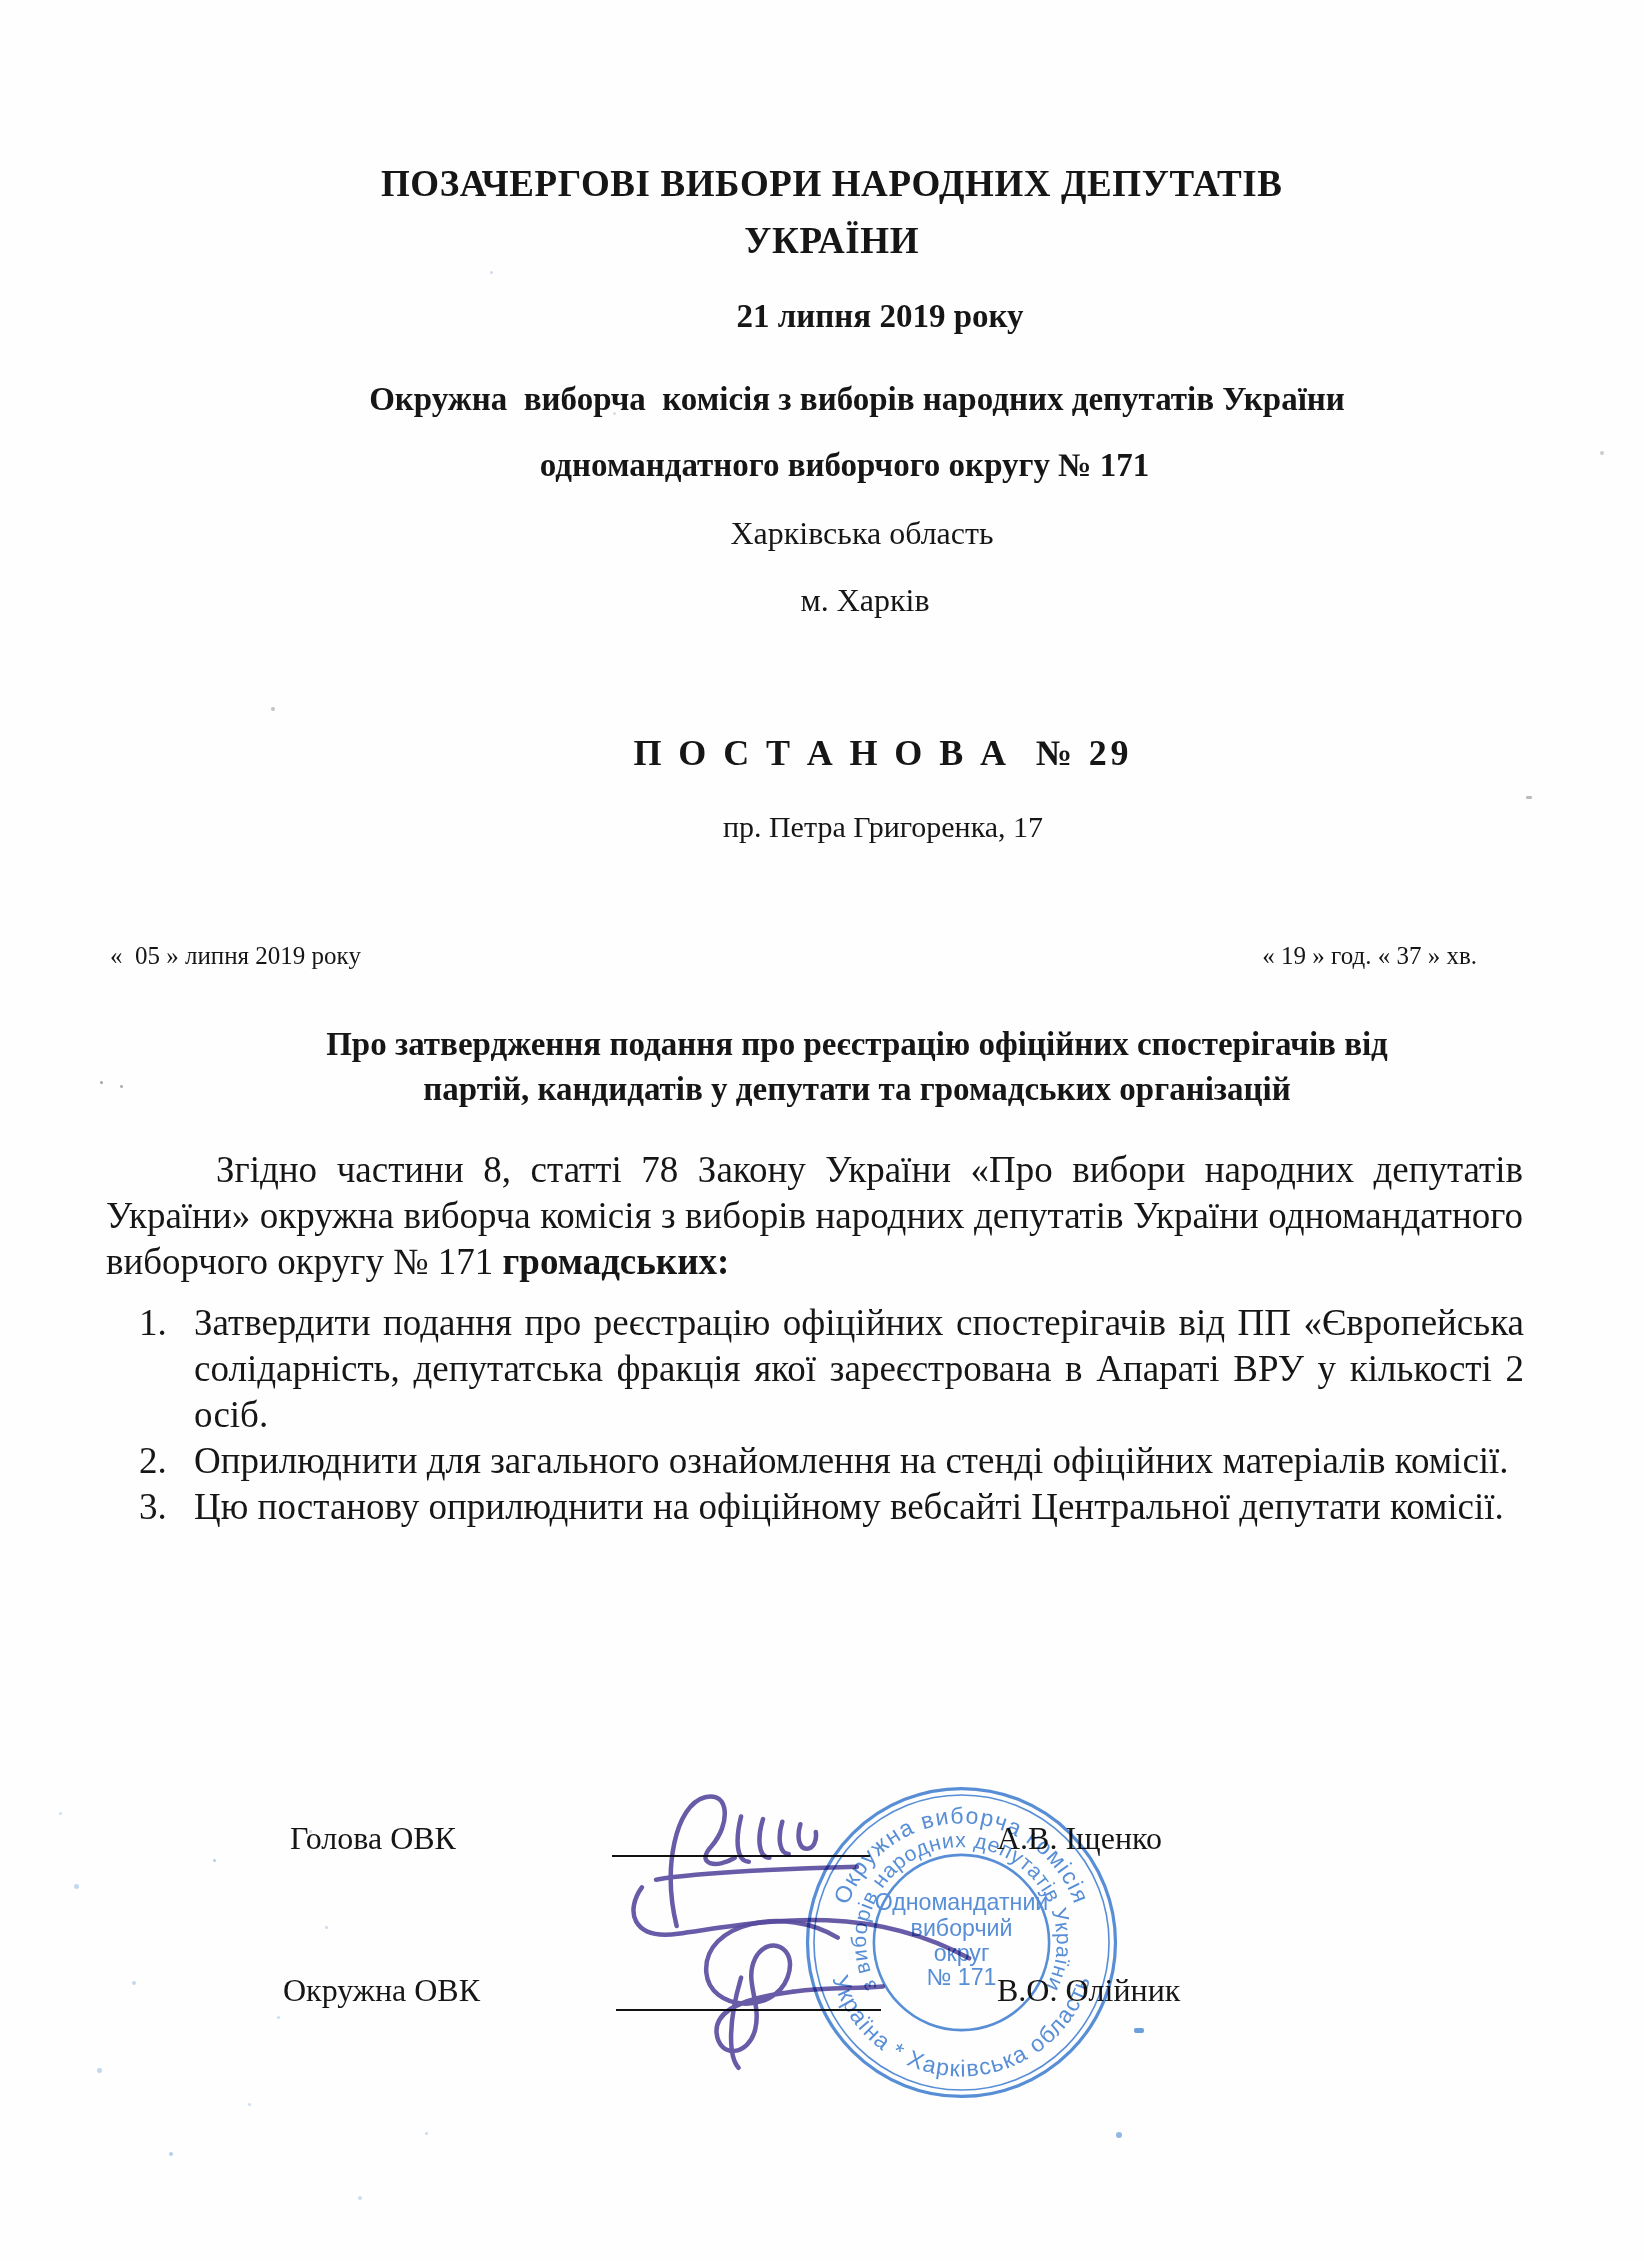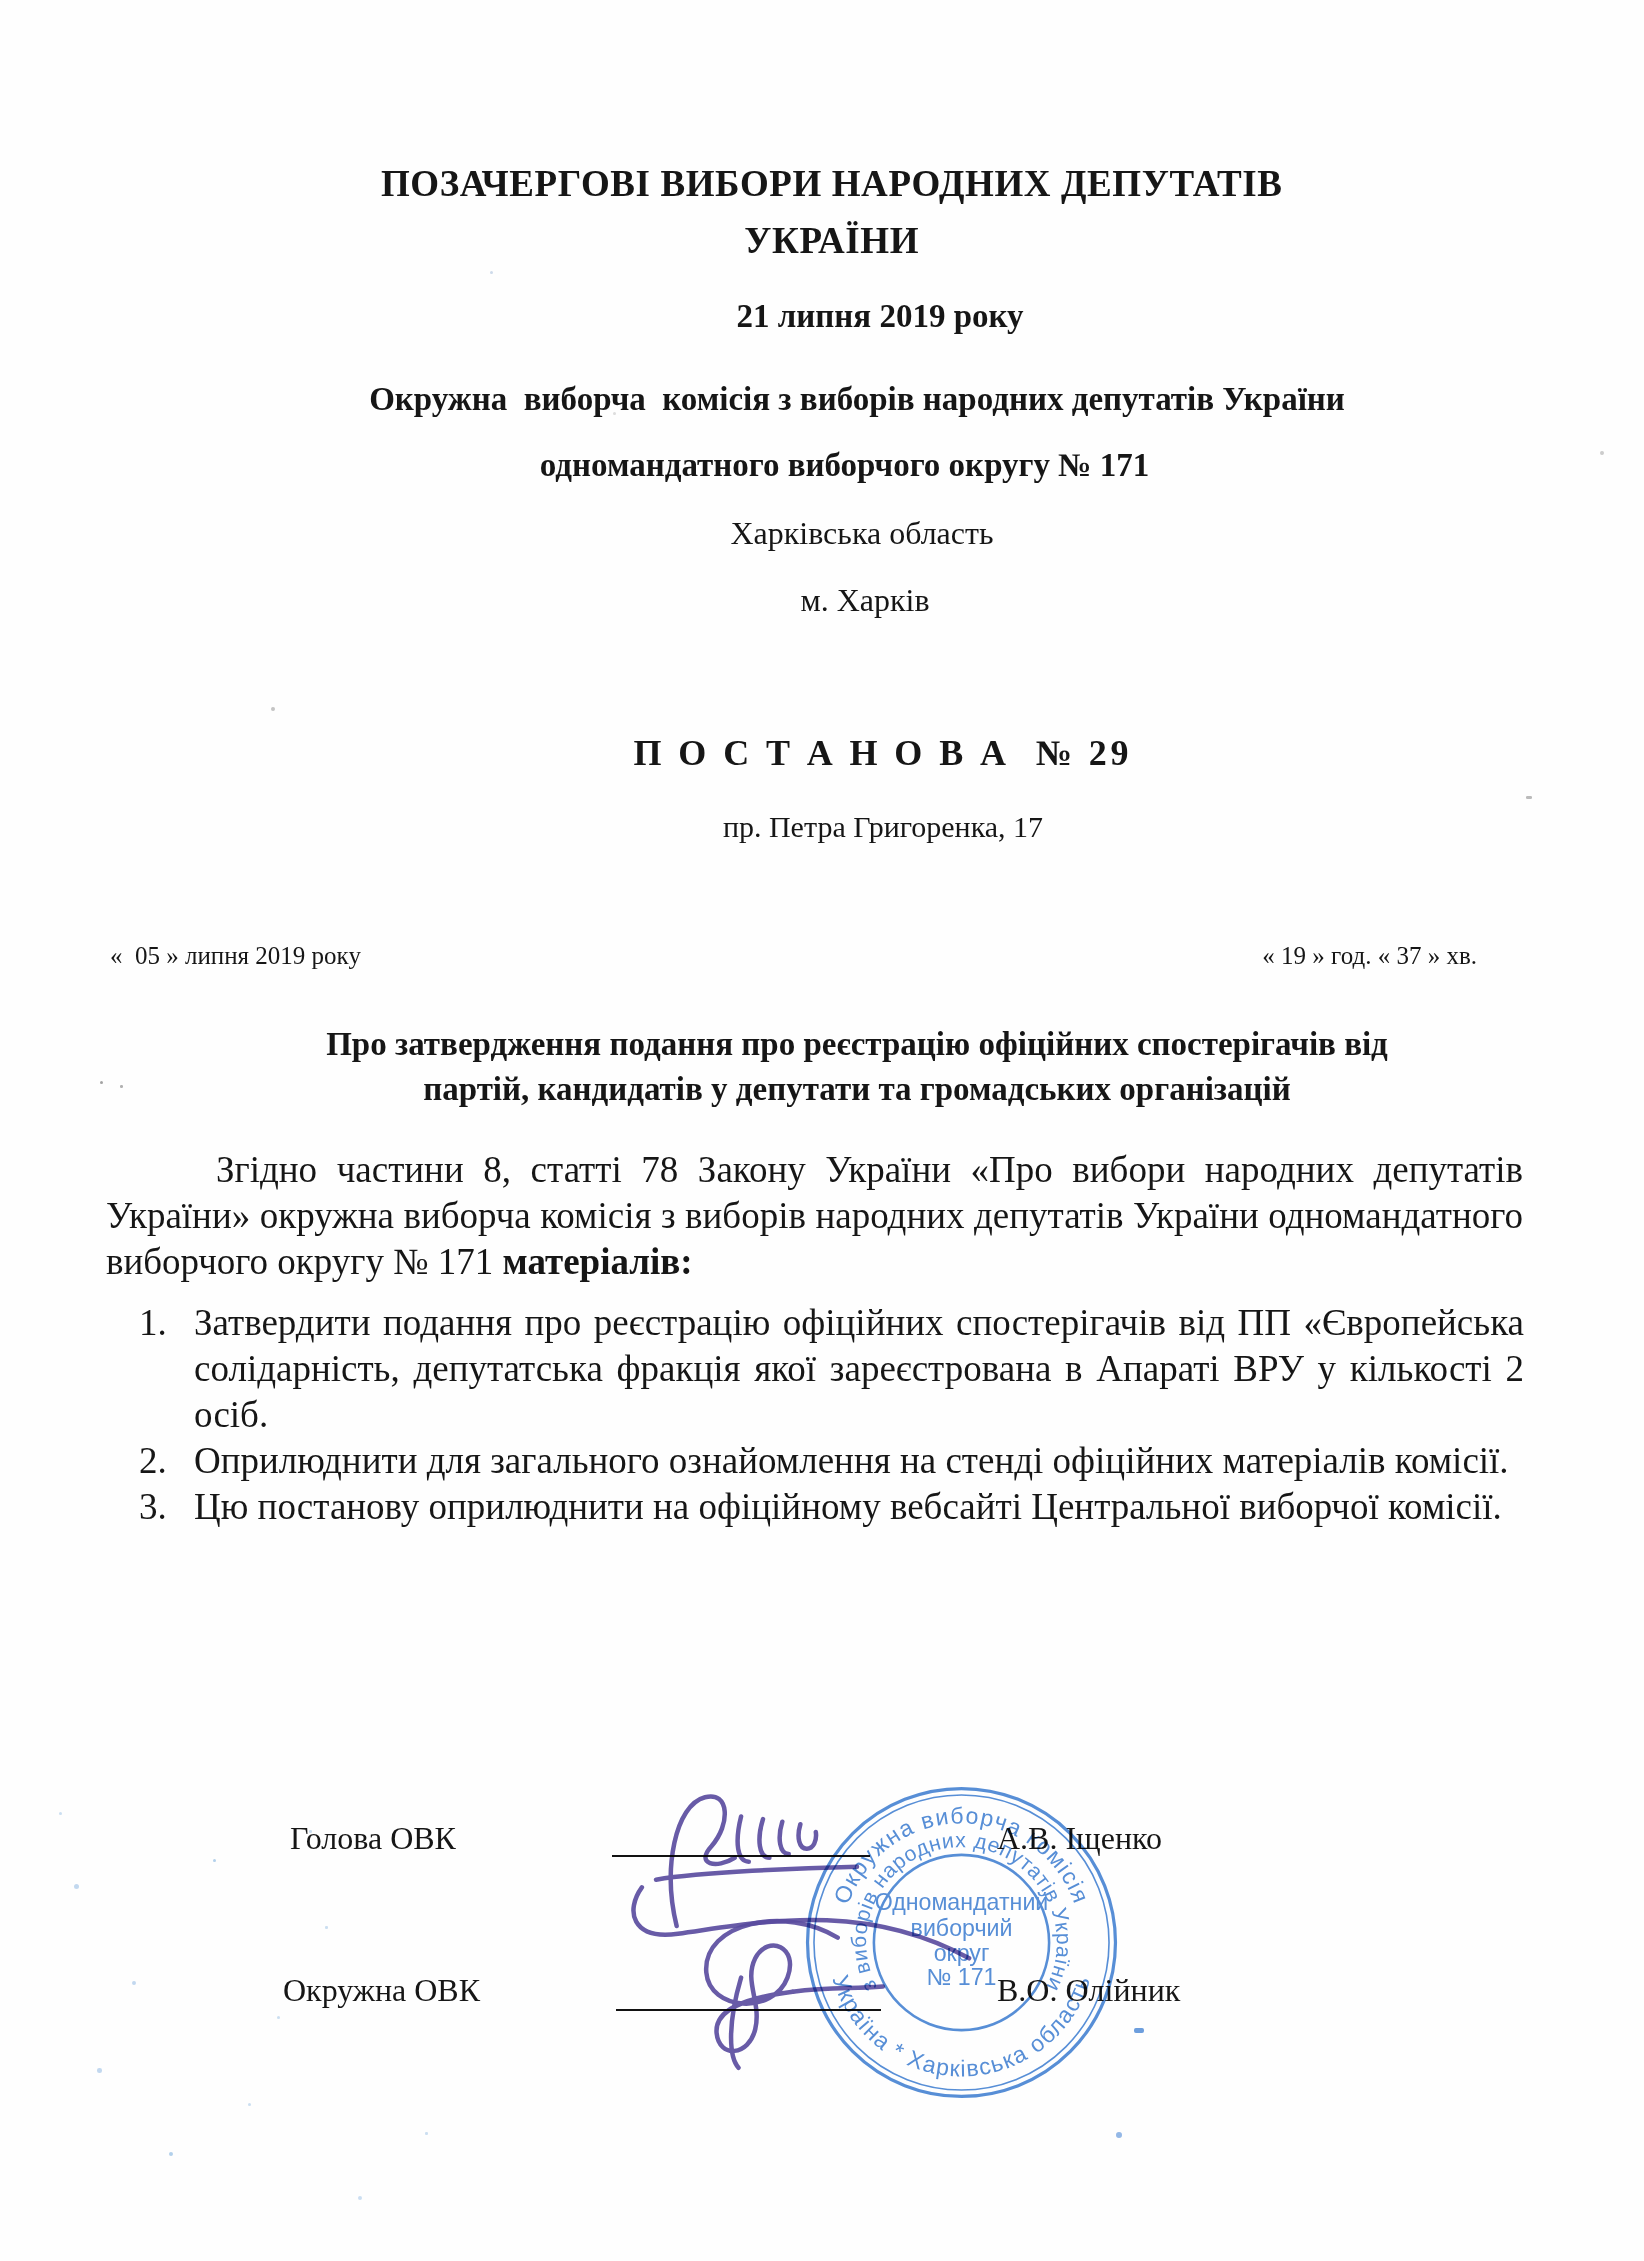--- a/index.html
+++ b/index.html
@@ -59,34 +59,34 @@
   <div class="cline addr" style="top:810px;">пр. Петра Григоренка, 17</div>
 
   <div class="dateline">
     <span>«  05 » липня 2019 року</span>
     <span>« 19 » год. « 37 » хв.</span>
   </div>
 
   <div class="cline subj" style="top:1026px;">Про затвердження подання про реєстрацію офіційних спостерігачів від</div>
   <div class="cline subj" style="top:1071px;">партій, кандидатів у депутати та громадських організацій</div>
 
-  <div class="preamble"><span>Згідно частини 8, статті 78 Закону України «Про вибори народних депутатів України» окружна виборча комісія з виборів народних депутатів України одномандатного виборчого округу № 171 </span><span class="b">матеріалів:</span></div>
+  <div class="preamble"><span>Згідно частини 8, статті 78 Закону України «Про вибори народних депутатів України» окружна виборча комісія з виборів народних депутатів України одномандатного виборчого округу № 171 </span><span class="b">громадських:</span></div>
 
   <ol class="rlist">
     <li>
       <span class="num">1.</span>
       <span>Затвердити подання про реєстрацію офіційних спостерігачів від ПП «Європейська солідарність, депутатська фракція якої зареєстрована в Апараті ВРУ у кількості 2 осіб.</span>
     </li>
     <li>
       <span class="num">2.</span>
       <span>Оприлюднити для загального ознайомлення на стенді офіційних матеріалів комісії.</span>
     </li>
     <li>
       <span class="num">3.</span>
-      <span>Цю постанову оприлюднити на офіційному вебсайті Центральної виборчої комісії.</span>
+      <span>Цю постанову оприлюднити на офіційному вебсайті Центральної депутати комісії.</span>
     </li>
   </ol>
 
   <div class="sig-label" style="top:1820px;margin-left:7px;">Голова ОВК</div>
   <div class="sig-line" style="left:612px; top:1855px; width:258px;"></div>
   <div class="sig-name" style="top:1820px;">А.В. Іщенко</div>
 
   <div class="sig-label" style="top:1972px;">Окружна ОВК</div>
   <div class="sig-line" style="left:616px; top:2009px; width:265px;"></div>
   <div class="sig-name" style="top:1972px;">В.О. Олійник</div>

